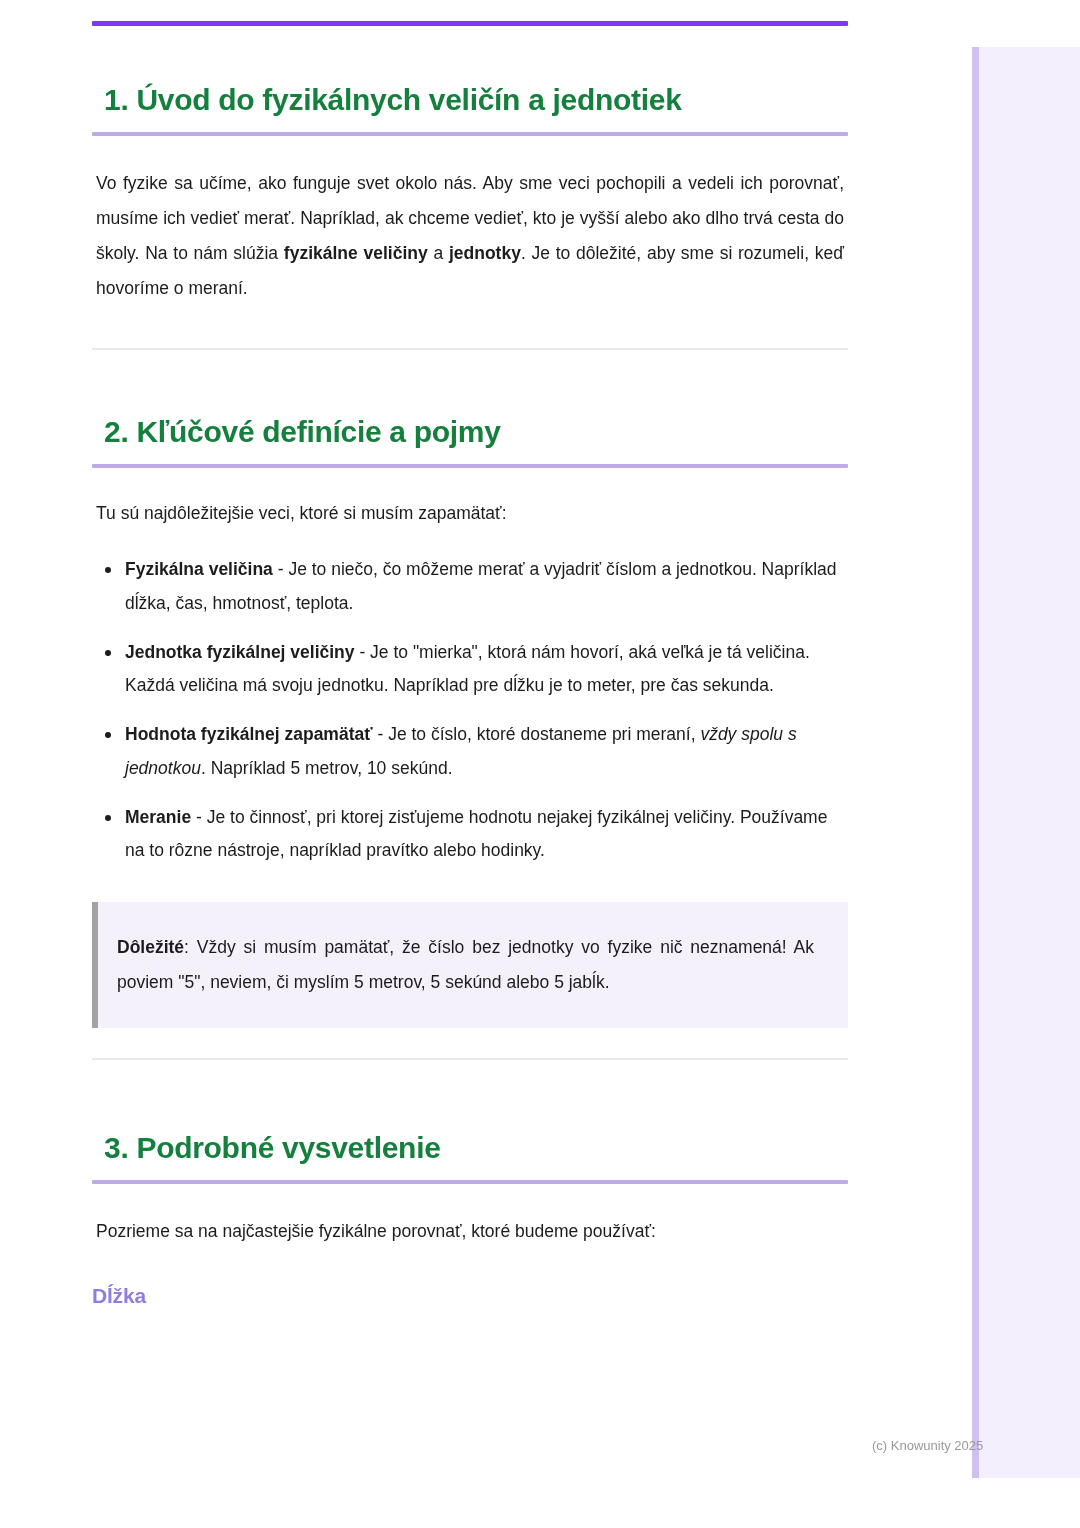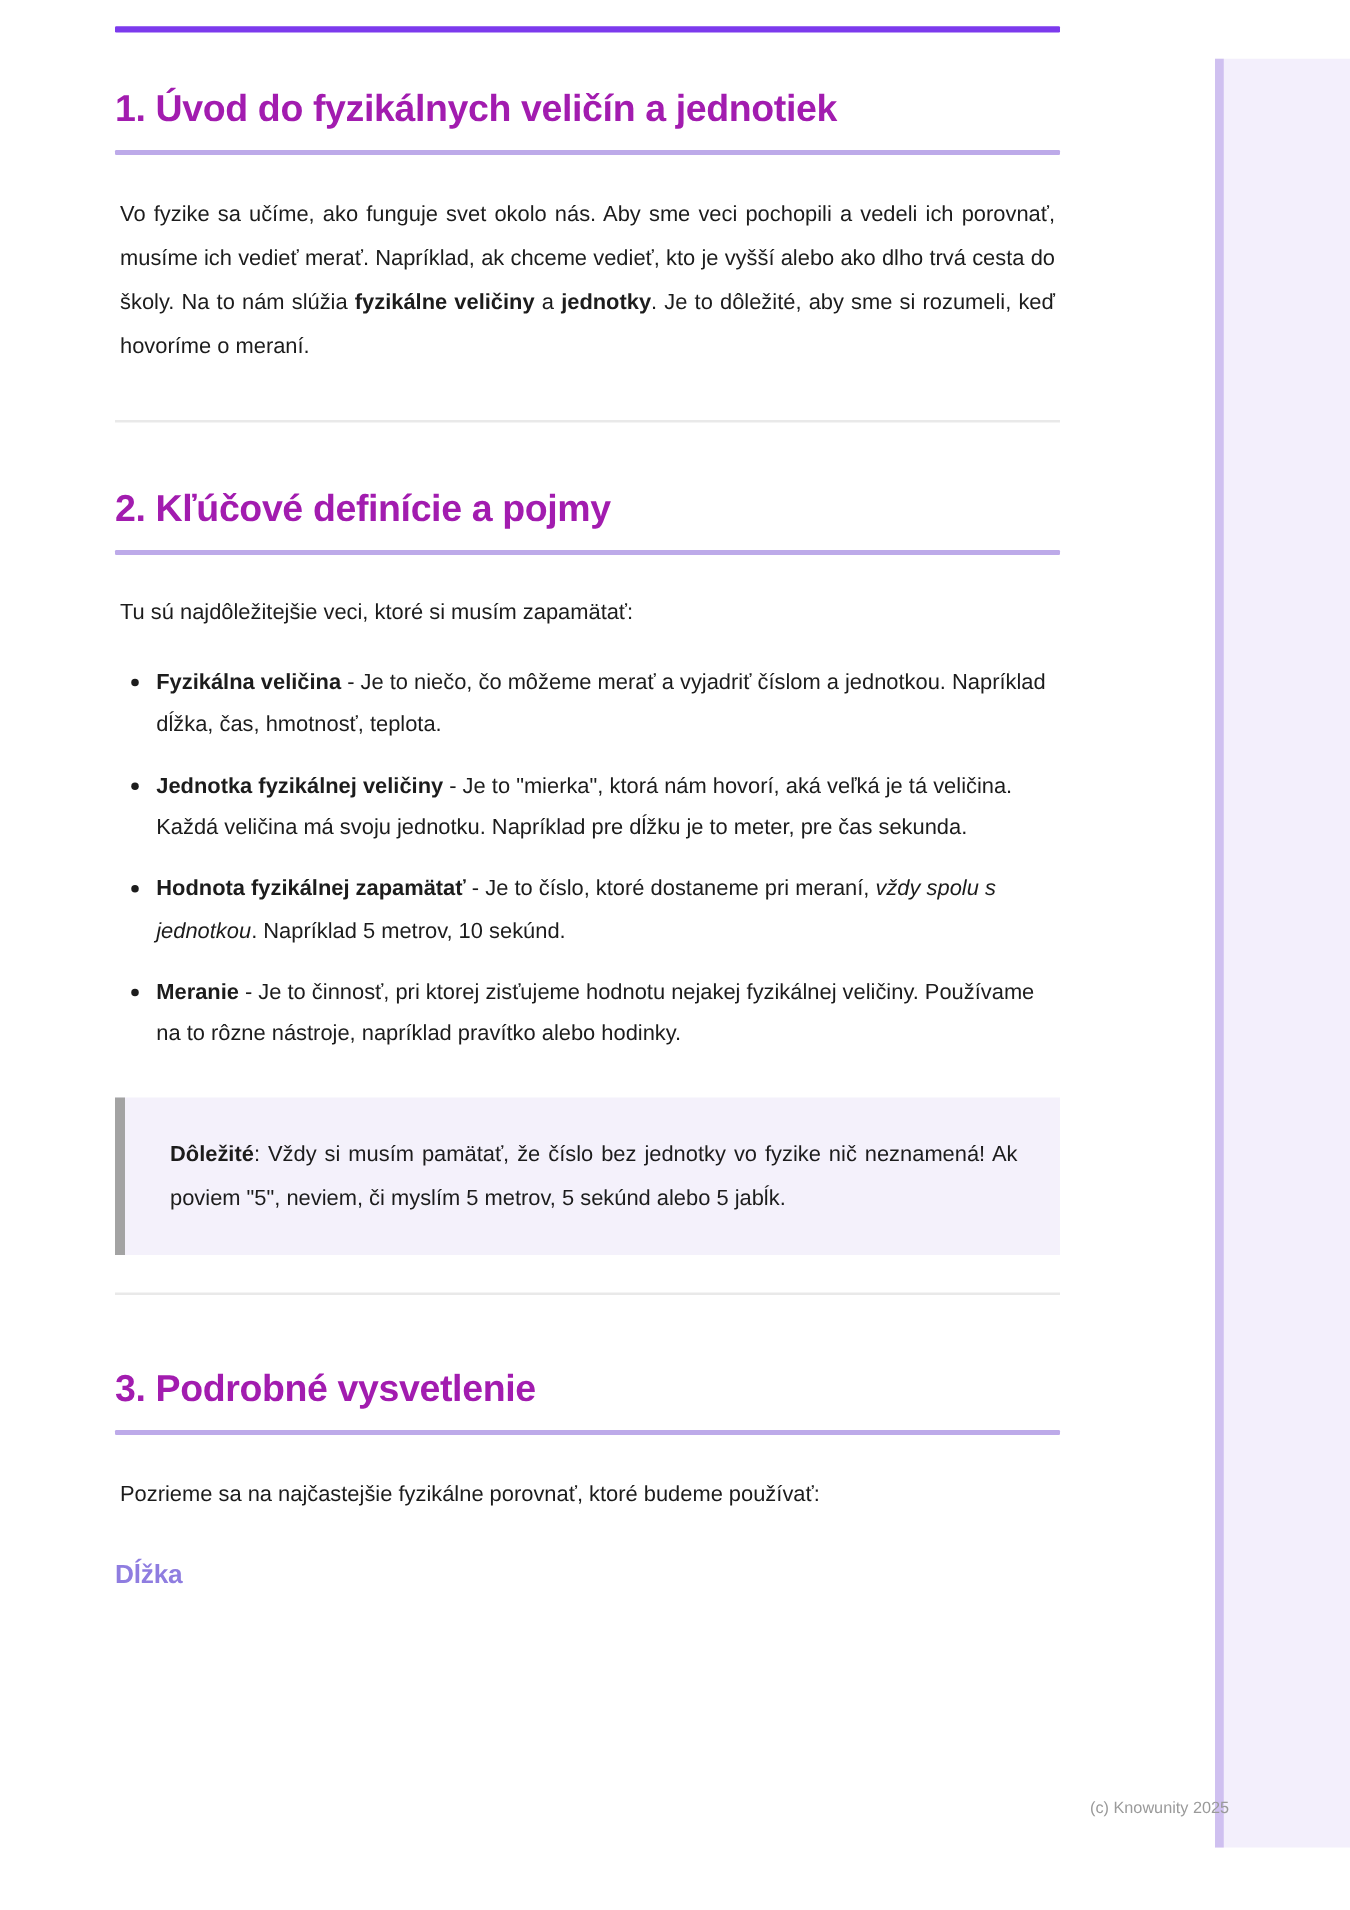--- a/index.html
+++ b/index.html
@@ -57,26 +57,26 @@
     color: #7c3aed;
   }
   .title-rule {
     margin-top: 21px;
     height: 5px;
     background: #7c3aed;
     border-radius: 1px;
   }
 
   .h2 {
-    margin: 0;
+    margin: 12px;
     font-size: 30px;
     line-height: 1.2;
     font-weight: bold;
     letter-spacing: -0.3px;
-    color: #a21caf;
+    color: #15803d;
   }
   .h2-rule {
     margin-top: 14px;
     height: 4px;
     background: #bdaae9;
     border-radius: 1px;
   }
 
   .h3 {
     margin: 0;
@@ -124,22 +124,22 @@
     height: 6px;
     border-radius: 50%;
     background: #1c1c1c;
   }
   .bullets b { font-weight: bold; }
   .bullets i { font-style: italic; }
 
   
   .callout {
     background: #f4f1fb;
-    border-left: 8px solid #a3a3a3;
-    padding: 28px 34px 28px 36px;
+    border-left: 6px solid #a3a3a3;
+    padding: 28px 34px 28px 19px;
     box-sizing: border-box;
   }
   .callout p {
     margin: 0;
     font-size: 17.5px;
     line-height: 2.0;
     color: #1c1c1c;
     text-align: justify;
   }
   .callout b { font-weight: bold; }

